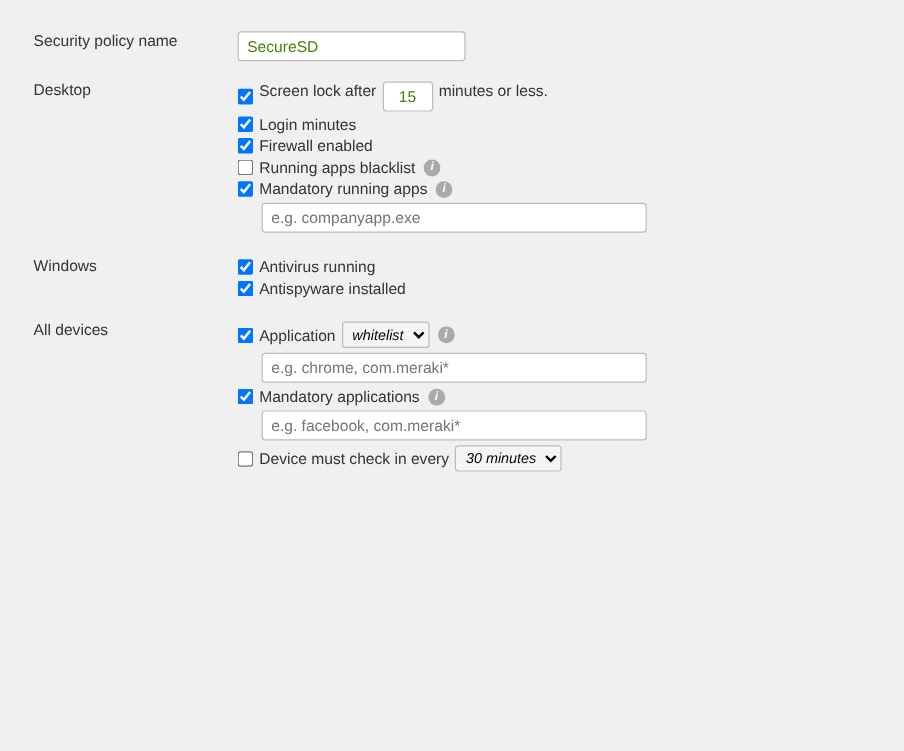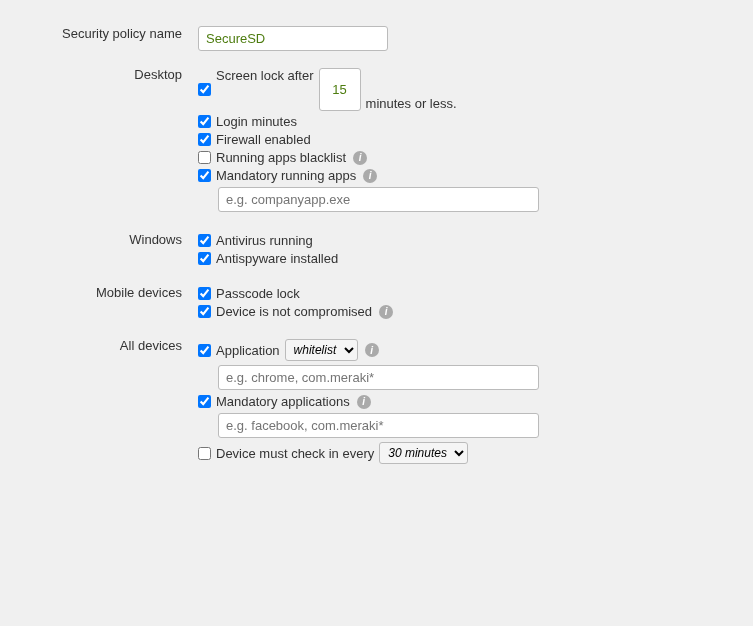--- a/index.html
+++ b/index.html
@@ -16,21 +16,20 @@
       width: 100%;
       border-collapse: separate;
       border-spacing: 0;
     }
     .form-table td {
       padding: 6px 8px;
       vertical-align: top;
     }
     .label-col {
       width: 170px;
-      text-align: right;
       padding-right: 14px;
       padding-top: 8px;
       font-size: 13px;
       color: #333;
       vertical-align: top;
     }
     .field-col {
       vertical-align: top;
       padding-top: 4px;
     }
@@ -94,21 +93,20 @@
       border: 1px solid #bbb;
       border-radius: 3px;
       background: #f5f5f5;
       padding: 2px 4px;
       cursor: pointer;
       font-style: italic;
     }
     .minutes-label {
       font-size: 13px;
       color: #333;
-      margin-top: 28px;
     }
     input[type="checkbox"] {
       margin: 0;
       cursor: pointer;
     }
   </style>
 </head>
 <body>
 
 <table class="form-table">
@@ -174,36 +172,20 @@
         <input type="checkbox" id="cb_antivirus" checked="" style="">
         <label for="cb_antivirus">Antivirus running</label>
       </div>
       <div class="checkbox-row">
         <input type="checkbox" id="cb_antispyware" checked="" style="">
         <label for="cb_antispyware">Antispyware installed</label>
       </div>
     </td>
   </tr>
 
-  <tr>
-    <td class="label-col" style="padding-top:10px;">
-      <span class="section-label">Mobile devices</span>
-    </td>
-    <td class="field-col" style="padding-top:8px;">
-      <div class="checkbox-row">
-        <input type="checkbox" id="cb_passcode" checked="" style="">
-        <label for="cb_passcode">Passcode lock</label>
-      </div>
-      <div class="checkbox-row">
-        <input type="checkbox" id="cb_compromised" checked="" style="">
-        <label for="cb_compromised">Device is not compromised</label>
-        <span class="info-icon">i</span>
-      </div>
-    </td>
-  </tr>
 
   <tr>
     <td class="label-col" style="padding-top:10px;">
       <span class="section-label">All devices</span>
     </td>
     <td class="field-col" style="padding-top:8px;">
 
       <div class="checkbox-row">
         <input type="checkbox" id="cb_application" checked="" style="">
         <label for="cb_application">Application</label>

